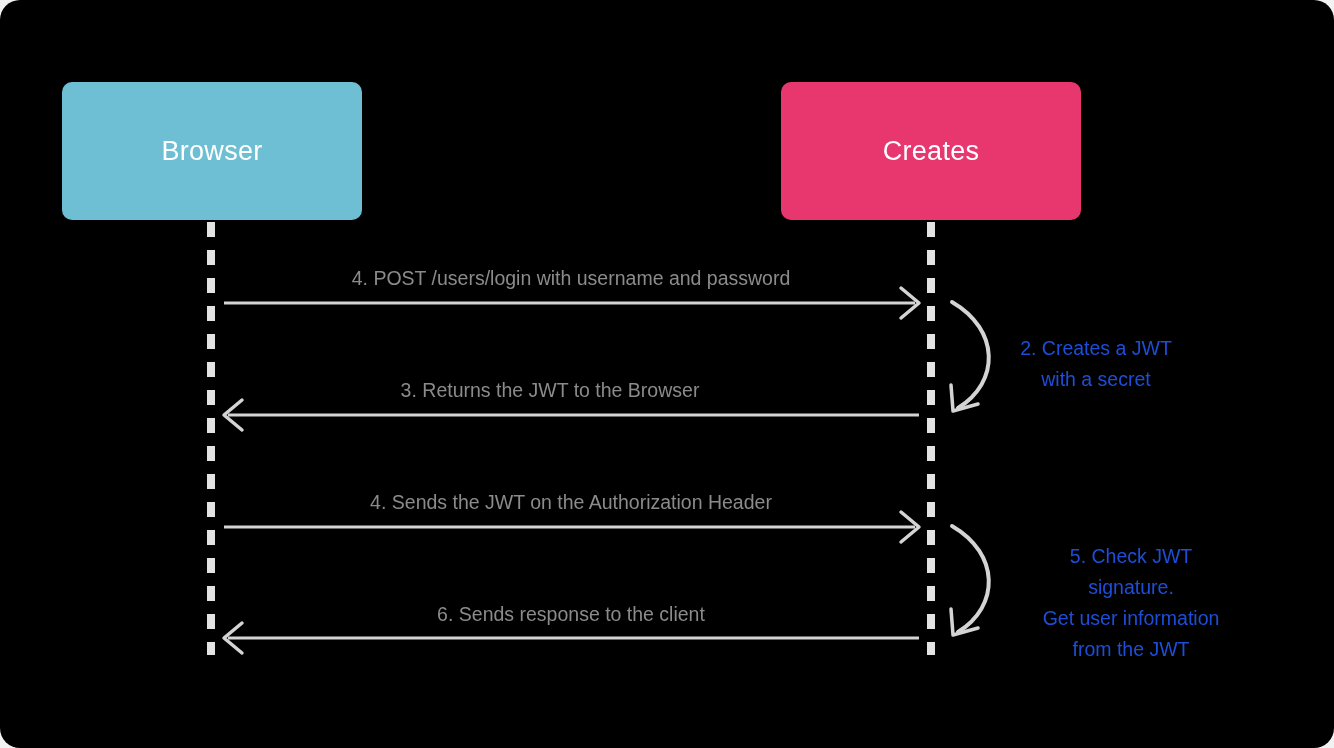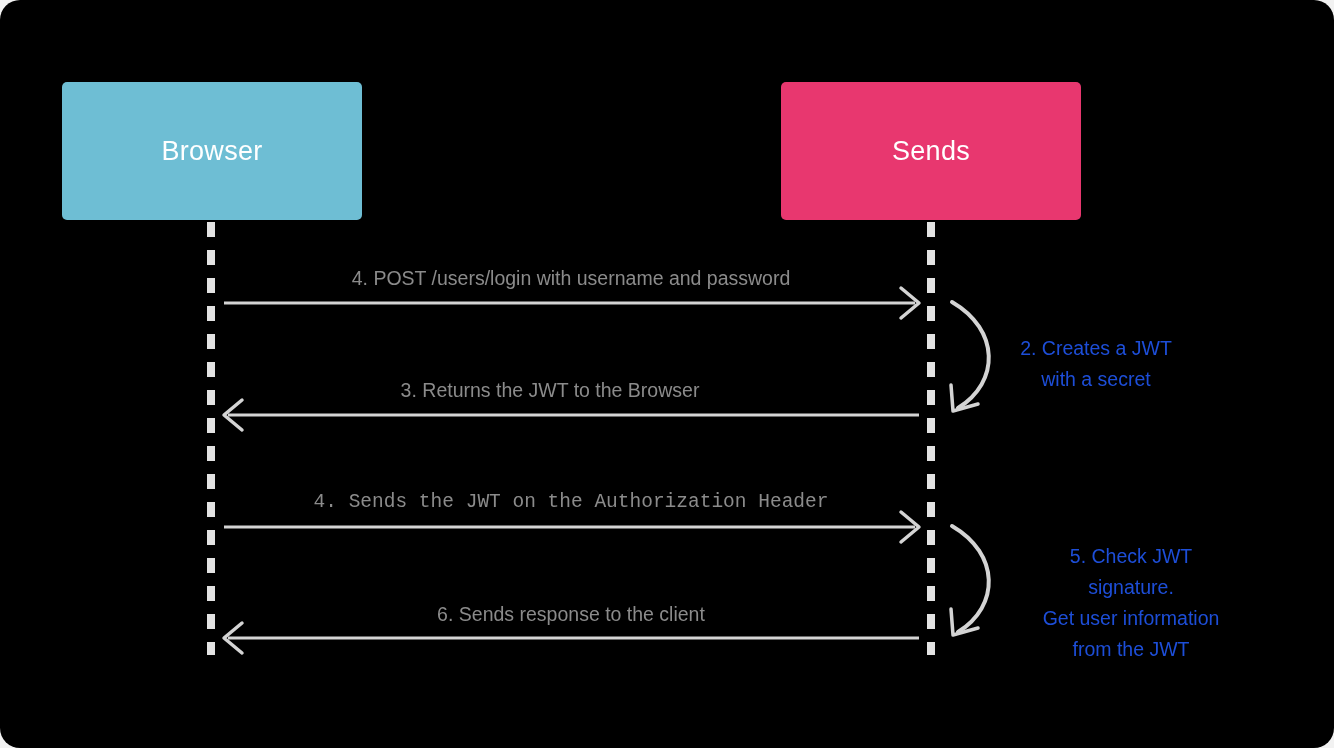--- a/index.html
+++ b/index.html
@@ -27,21 +27,21 @@
   }
   #diagram {
     position: absolute;
     left: 0;
     top: 0;
     width: 1334px;
     height: 748px;
   }
   .actor-box {
     position: absolute;
-    border-radius: 5px;
+    border-radius: 10px;
     display: flex;
     align-items: center;
     justify-content: center;
   }
   .actor-label {
     color: #ffffff;
     font-size: 27px;
     font-weight: 400;
     letter-spacing: 0.3px;
     font-family: "Liberation Sans", "DejaVu Sans", sans-serif;
@@ -109,28 +109,28 @@
       <line x1="919" y1="638" x2="228" y2="638" stroke="#d4d4d4" stroke-width="3"></line>
       <polyline points="242,623 224,638 242,653" fill="none" stroke="#d4d4d4" stroke-width="3.5" stroke-linecap="round" stroke-linejoin="round"></polyline>
     </g>
   </svg>
 
   <div class="actor-box" style="left:62px; top:82px; width:300px; height:138px; background:#6ebed4;">
     <span class="actor-label">Browser</span>
   </div>
 
   <div class="actor-box" style="left:781px; top:82px; width:300px; height:138px; background:#e8376f;">
-    <span class="actor-label">Sends</span>
+    <span class="actor-label">Creates</span>
   </div>
 
   <div class="msg-label" style="left:571px; top:267px;">4. POST /users/login with username and password</div>
 
   <div class="msg-label" style="left:550px; top:379px;">3. Returns the JWT to the Browser</div>
 
-  <div class="msg-label" style="left:571px; top:491px;font-family:Liberation Mono, monospace;">4. Sends the JWT on the Authorization Header</div>
+  <div class="msg-label" style="left:571px; top:491px;">4. Sends the JWT on the Authorization Header</div>
 
   <div class="msg-label" style="left:571px; top:603px;">6. Sends response to the client</div>
 
   <div class="note-label" style="left:1096px; top:333px;">2. Creates a JWT
 with a secret</div>
 
   <div class="note-label" style="left:1131px; top:541px;">5. Check JWT signature.
 Get user information
 from the JWT</div>
 </div>

